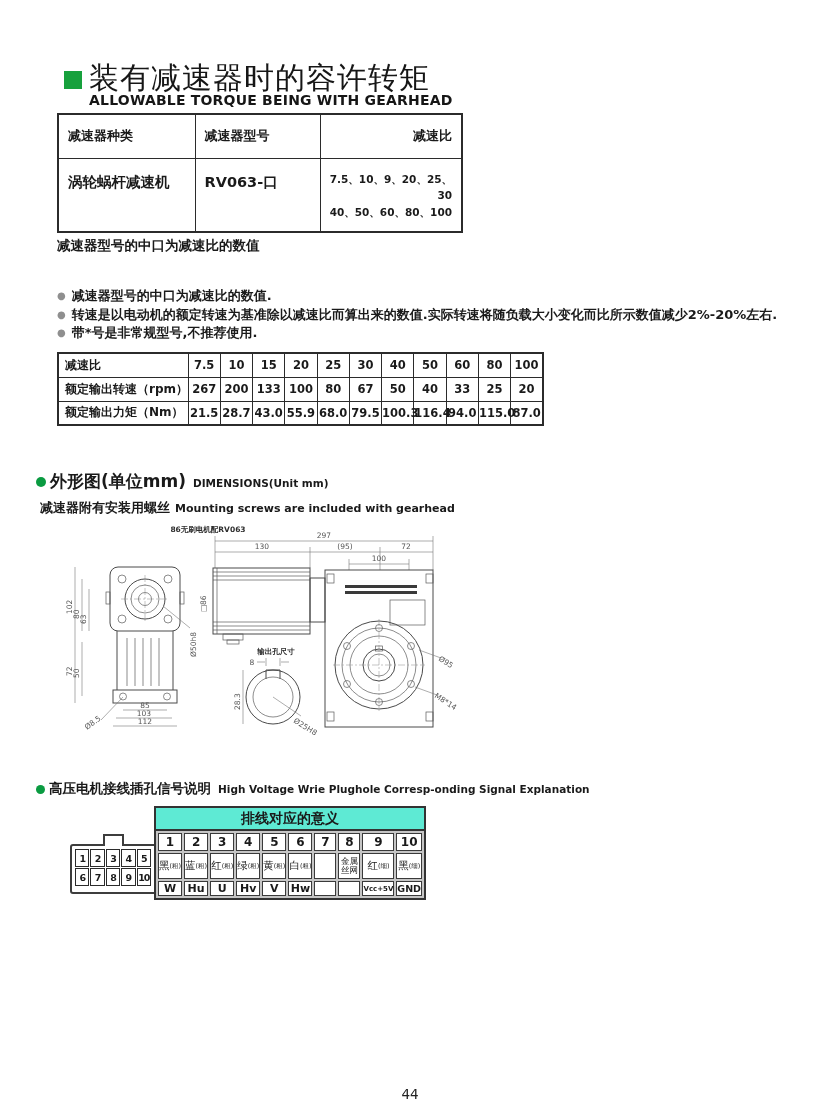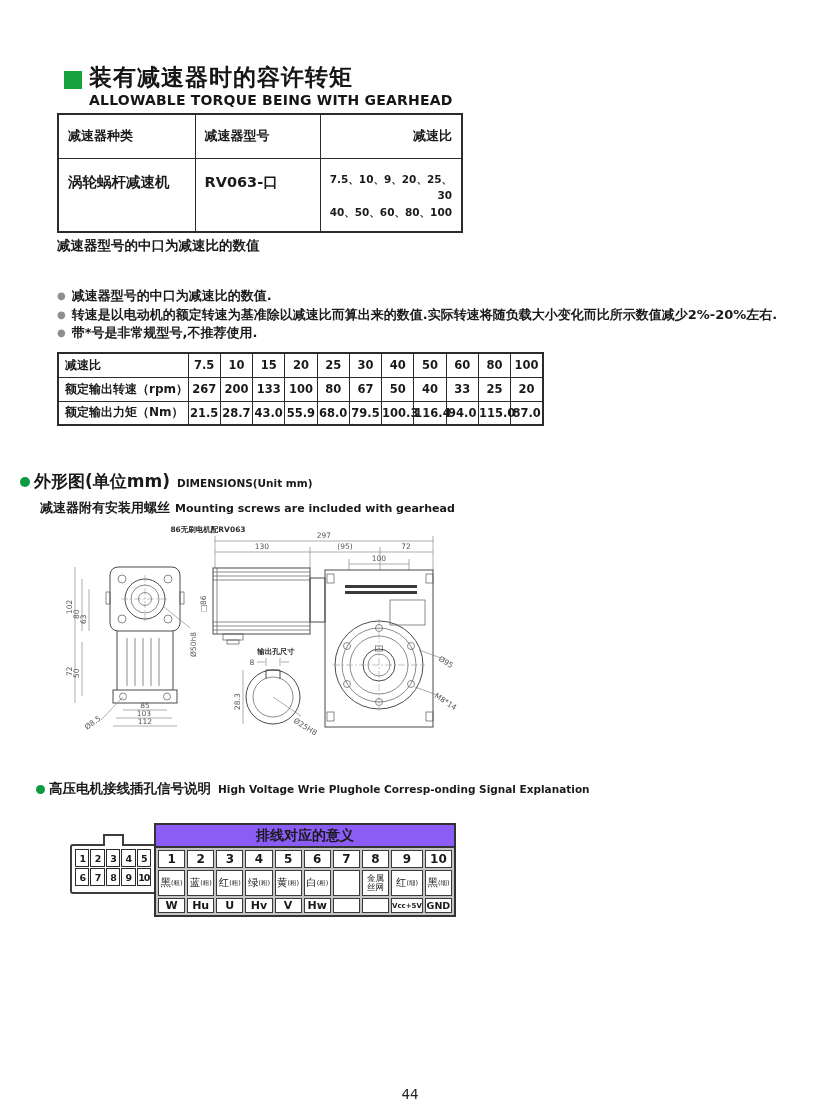--- a/index.html
+++ b/index.html
@@ -6,21 +6,21 @@
   body{
     width:820px;height:1104px;position:relative;background:#ffffff;
     font-family:"DejaVu Sans","Liberation Sans",sans-serif;color:#1a1a1a;overflow:hidden;
   }
   .page{position:absolute;inset:0;}
 
   
   .title-block{position:absolute;left:64px;top:64px;display:flex;}
   .green-sq{width:18px;height:18px;margin-top:7px;background:#17a13d;flex:0 0 auto;}
   .title-texts{margin-left:7px;}
-  .title-cn{font-size:23px;font-weight:bold;letter-spacing:1px;line-height:27px;color:#161616;}
+  .title-cn{font-size:30px;font-weight:normal;letter-spacing:1px;line-height:27px;color:#161616;}
   .title-en{font-size:14px;font-weight:bold;letter-spacing:.2px;margin-top:1px;color:#161616;text-align:center;}
 
   
   .t1{position:absolute;left:57px;top:113px;width:404px;border-collapse:collapse;table-layout:fixed;border:2px solid #2b2b2b;}
   .t1 th,.t1 td{border:1px solid #2b2b2b;box-sizing:border-box;}
   .t1 th{height:44px;font-size:13px;font-weight:bold;padding:0 9px;}
   .t1 td{height:74px;vertical-align:top;padding:14px 9px 0 9px;}
   .al{text-align:left;}.ar{text-align:right;}
   .big{font-size:14.5px;font-weight:bold;}
   .ratio{font-size:10.5px;font-weight:bold;line-height:1.6;padding-top:12px !important;}
@@ -33,21 +33,21 @@
 
   
   .t2{position:absolute;left:57px;top:352px;width:487px;border-collapse:collapse;table-layout:fixed;border:2px solid #2b2b2b;}
   .t2 th,.t2 td{border:1px solid #2b2b2b;box-sizing:border-box;height:24px;}
   .t2 th{font-size:12px;font-weight:bold;text-align:left;padding:0 0 0 6px;white-space:nowrap;}
   .t2 td{font-size:11.5px;font-weight:bold;text-align:center;padding:0;}
 
   
   .sec-heading{position:absolute;display:flex;align-items:baseline;gap:4px;}
   .gdot{width:10px;height:10px;border-radius:50%;background:#0a9b41;align-self:center;flex:0 0 auto;}
-  .dims{left:20px;top:470px;}
+  .dims{left:36px;top:470px;}
   .dims .h-cn{font-size:17px;font-weight:bold;}
   .dims .h-en{font-size:10.5px;font-weight:bold;margin-left:3px;}
   .sub-heading{position:absolute;left:40px;top:497px;}
   .s-cn{font-size:13px;font-weight:bold;}
   .s-en{font-size:11px;font-weight:bold;}
   .hv{left:36px;top:780px;}
   .hv .gdot{width:9px;height:9px;}
   .hv .h-cn{font-size:13.5px;font-weight:bold;}
   .hv .h-en{font-size:10.5px;font-weight:bold;margin-left:3px;}
 
@@ -61,21 +61,21 @@
   .drawing .dt{fill:#2d2d2d;font-weight:bold;}
   .drawing .bar{fill:#3a3a3a;stroke:none;}
 
   
   .connector{position:absolute;left:70px;top:844px;width:88px;height:50px;border:2.5px solid #3d3d3d;border-radius:3px;background:#fff;box-sizing:border-box;padding:3px 3px 0 3px;}
   .key-tab{position:absolute;left:31px;top:-12px;width:21px;height:12px;border:2.5px solid #3d3d3d;border-bottom:none;background:#fff;box-sizing:border-box;}
   .pin-row{display:flex;gap:1px;margin-bottom:1px;}
   .pin{width:14.4px;height:18px;border:1.8px solid #2b2b2b;box-sizing:border-box;display:flex;align-items:center;justify-content:center;font-size:9.5px;font-weight:bold;background:#fff;letter-spacing:-1px;}
 
   
-  .sig{position:absolute;left:154px;top:823px;width:302px;border:2px solid #333;background:#8b5cf6;box-sizing:border-box;}
+  .sig{position:absolute;left:154px;top:806px;width:272px;border:2px solid #333;background:#5eead4;box-sizing:border-box;}
   .sig-title{height:21px;line-height:21px;text-align:center;font-weight:bold;font-size:14px;border-bottom:2px solid #333;}
   .sig-grid{display:grid;grid-template-columns:repeat(10,1fr);gap:2px;background:#c5c5c5;padding:2px;}
   .cell{background:#fff;border:1px solid #3a3a3a;display:flex;align-items:center;justify-content:center;text-align:center;box-sizing:border-box;}
   .num{height:18px;font-weight:bold;font-size:12px;}
   .color{height:26px;font-size:10.5px;white-space:pre-line;line-height:1.05;}
   .color .tiny{font-size:6.5px;}
   .color.multi{font-size:8.5px;}
   .sigc{height:15px;font-weight:bold;font-size:11px;}
   .sigc.tiny-sig{font-size:7px;}
   .sigc.small-sig{font-size:9.5px;}

